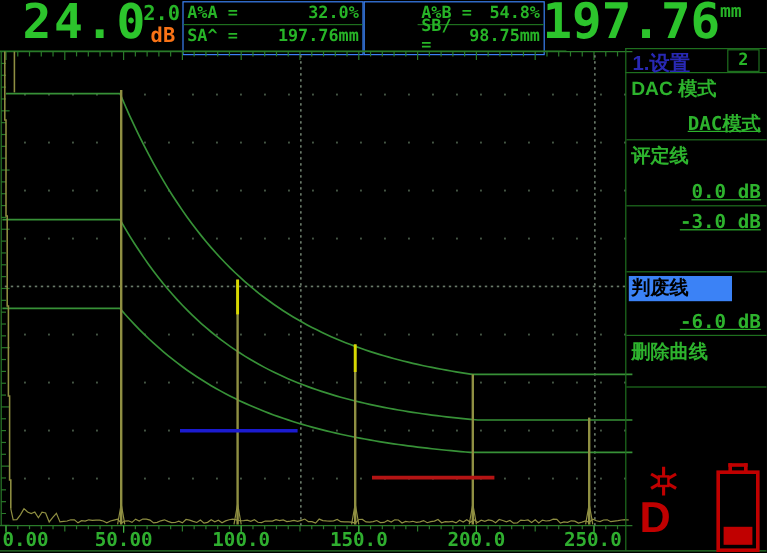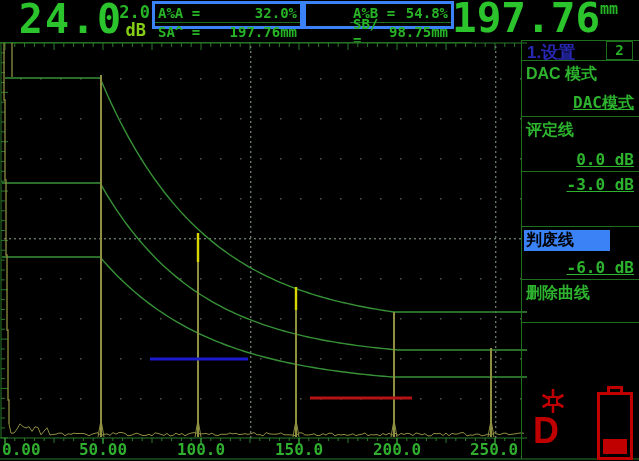--- a/index.html
+++ b/index.html
@@ -5,22 +5,22 @@
   html,body{margin:0;padding:0;background:#111;}
   #app{position:relative;width:639px;height:461px;background:#000;overflow:hidden;
        font-family:"Liberation Sans",sans-serif;}
 
   
   .gain-value{position:absolute;left:10px;top:-4px;width:122px;text-align:center;
     font-family:"DejaVu Sans Mono",monospace;font-weight:bold;font-size:40px;color:#2cc42c;letter-spacing:2px;}
   .gain-step{position:absolute;left:104px;top:2px;width:46px;text-align:right;
     font-family:"DejaVu Sans Mono",monospace;font-weight:bold;font-size:17px;color:#27b427;}
   .gain-unit{position:absolute;left:104px;top:20px;width:42px;text-align:right;
-    font-family:"DejaVu Sans Mono",monospace;font-weight:bold;font-size:17px;color:#84cc16;}
-  .meas-box{position:absolute;top:1px;width:151px;height:28px;border:3px solid #3b82f6;box-sizing:border-box;}
+    font-family:"DejaVu Sans Mono",monospace;font-weight:bold;font-size:17px;color:#f97316;}
+  .meas-box{position:absolute;top:1px;width:151px;height:45px;border:1px solid #3b82f6;box-sizing:border-box;}
   #meas-box-a{left:152px;} #meas-box-b{left:303px;padding-left:44px;}
   .meas-row{display:flex;justify-content:space-between;align-items:center;height:18px;
     padding:0 3px;font-family:"DejaVu Sans Mono",monospace;font-weight:bold;font-size:14px;color:#27b427;}
   .meas-row:first-child{border-bottom:1px solid #1e6f1e;}
   .depth-value{position:absolute;left:452px;top:-6px;width:146px;text-align:right;
     font-family:"DejaVu Sans Mono",monospace;font-weight:bold;font-size:41px;color:#2cc42c;}
   .depth-unit{position:absolute;left:600px;top:0px;font-family:"DejaVu Sans Mono",monospace;
     font-weight:bold;font-size:15px;color:#27b427;}
   .header-divider{position:absolute;left:0;top:42px;width:472px;height:1px;background:#1e6f1e;}
 

